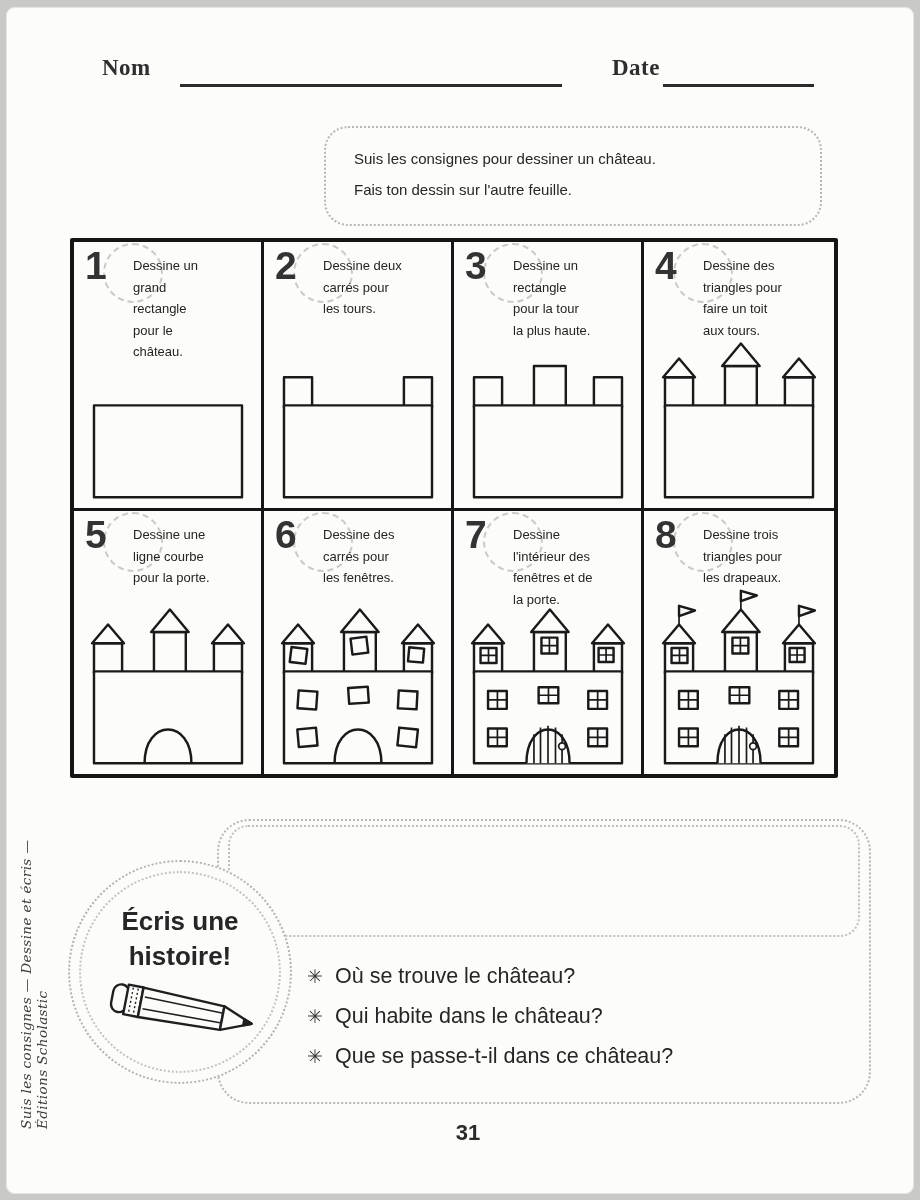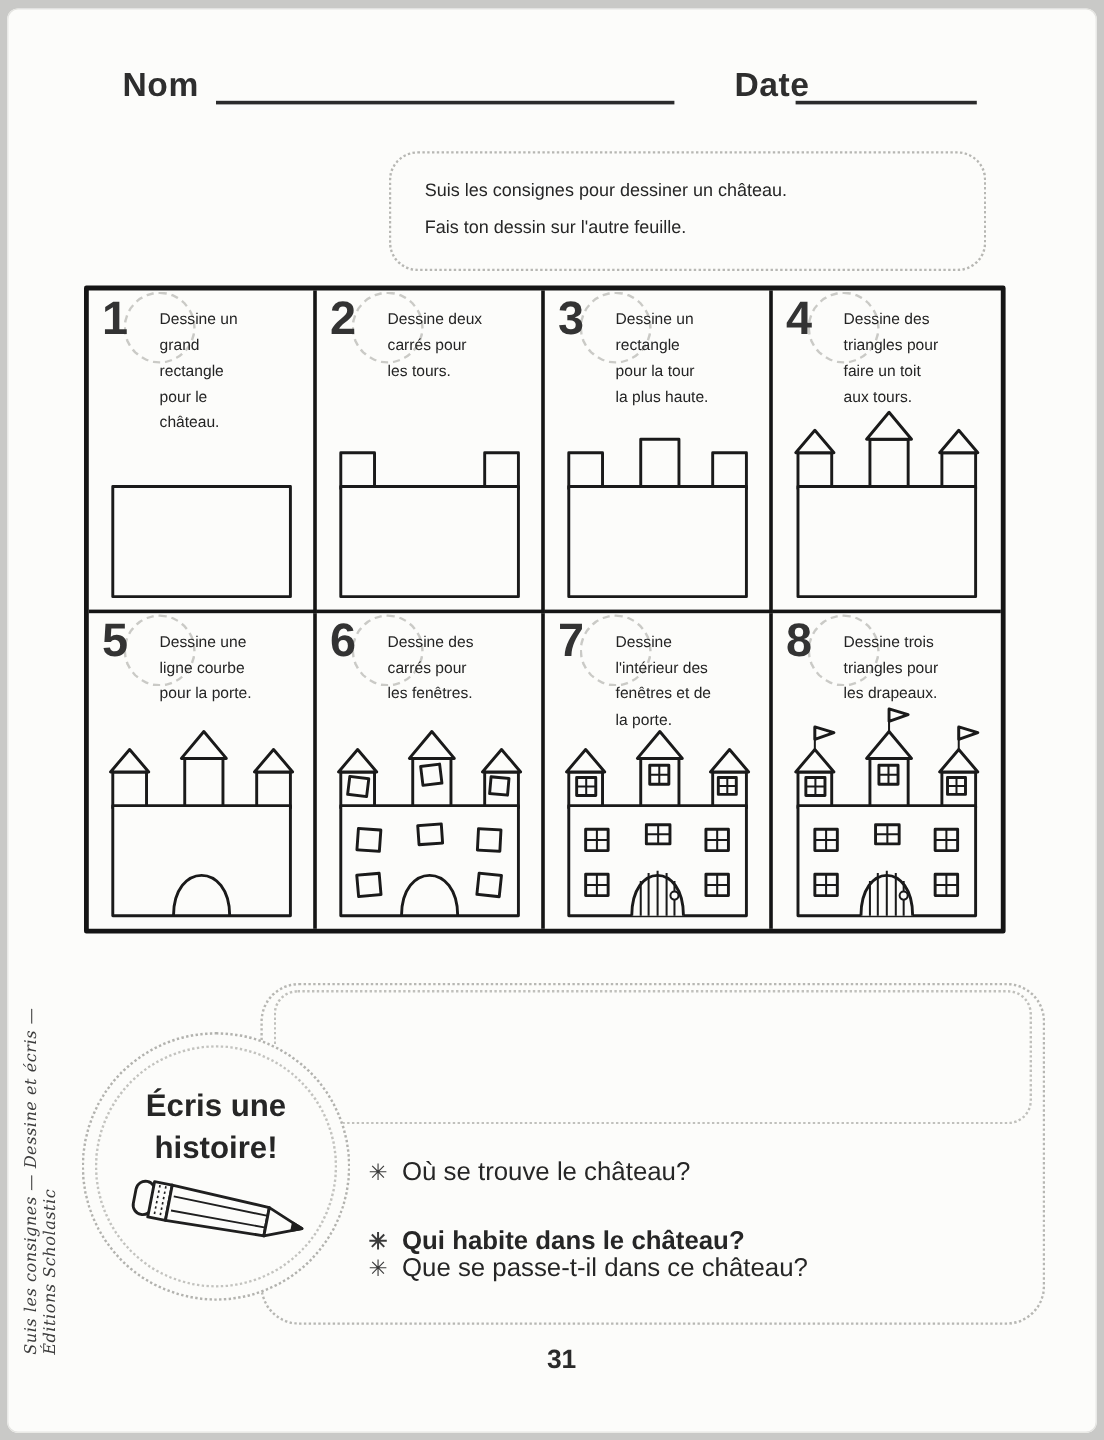--- a/index.html
+++ b/index.html
@@ -10,21 +10,21 @@
     color:#2a2a2a;
     -webkit-font-smoothing:antialiased;
   }
   .sheet{
     position:absolute;left:6px;top:7px;right:6px;bottom:6px;
     background:#fcfcfa;border-radius:9px;
     box-shadow:inset 0 0 0 1px #e4e4e1;
     overflow:hidden;
   }
   
-  .hdr-label{position:absolute;font-weight:bold;font-size:28px;letter-spacing:.5px;color:#2e2e2e;}
+  .hdr-label{position:absolute;font-weight:bold;font-size:23px;letter-spacing:.5px;color:#2e2e2e;font-family:Liberation Serif, serif;}
   .name-label{left:96px;top:48px;}
   .date-label{left:589px;top:48px;margin-left:17px;}
   .write-line{position:absolute;border-bottom:3px solid #2b2b2b;}
   .name-line{left:174px;top:49px;width:382px;height:28px;}
   .date-line{left:657px;top:49px;width:151px;height:28px;}
 
   
   .dessine-bubble{
     position:absolute;left:93px;top:110px;width:216px;height:122px;
     border:2px dotted #b2b2ae;border-radius:50%;background:#fcfcfa;z-index:3;
@@ -76,21 +76,21 @@
     border:2px dotted #b7b7b3;border-radius:32px;background:#fcfcfa;z-index:1;
   }
   .story-inner{
     position:absolute;left:9px;top:4px;width:628px;height:108px;
     border:2px dotted #c0c0bc;border-radius:20px;
   }
   .story-intro{
     position:absolute;left:82px;top:14px;font-size:21.5px;line-height:30px;color:#262626;z-index:2;
   }
   .question-row{position:absolute;left:88px;font-size:21.5px;color:#262626;z-index:2;}
-  .q0{top:143px;} .q1{top:201px;font-weight:bold;} .q2{top:223px;}
+  .q0{top:143px;} .q1{top:183px;} .q2{top:223px;}
   .q-bullet{display:inline-block;width:28px;font-size:19px;color:#3a3a3a;}
 
   .story-bubble{
     position:absolute;left:62px;top:853px;width:220px;height:220px;border-radius:50%;
     background:#fcfcfa;border:2px dotted #b2b2ae;z-index:4;
   }
   .story-bubble .inner-ring{position:absolute;inset:9px;border:2px dotted #c3c3bf;border-radius:50%;}
   .story-title{
     position:absolute;left:0;right:0;top:42px;text-align:center;
     font-size:26px;font-weight:800;color:#262626;line-height:35px;

